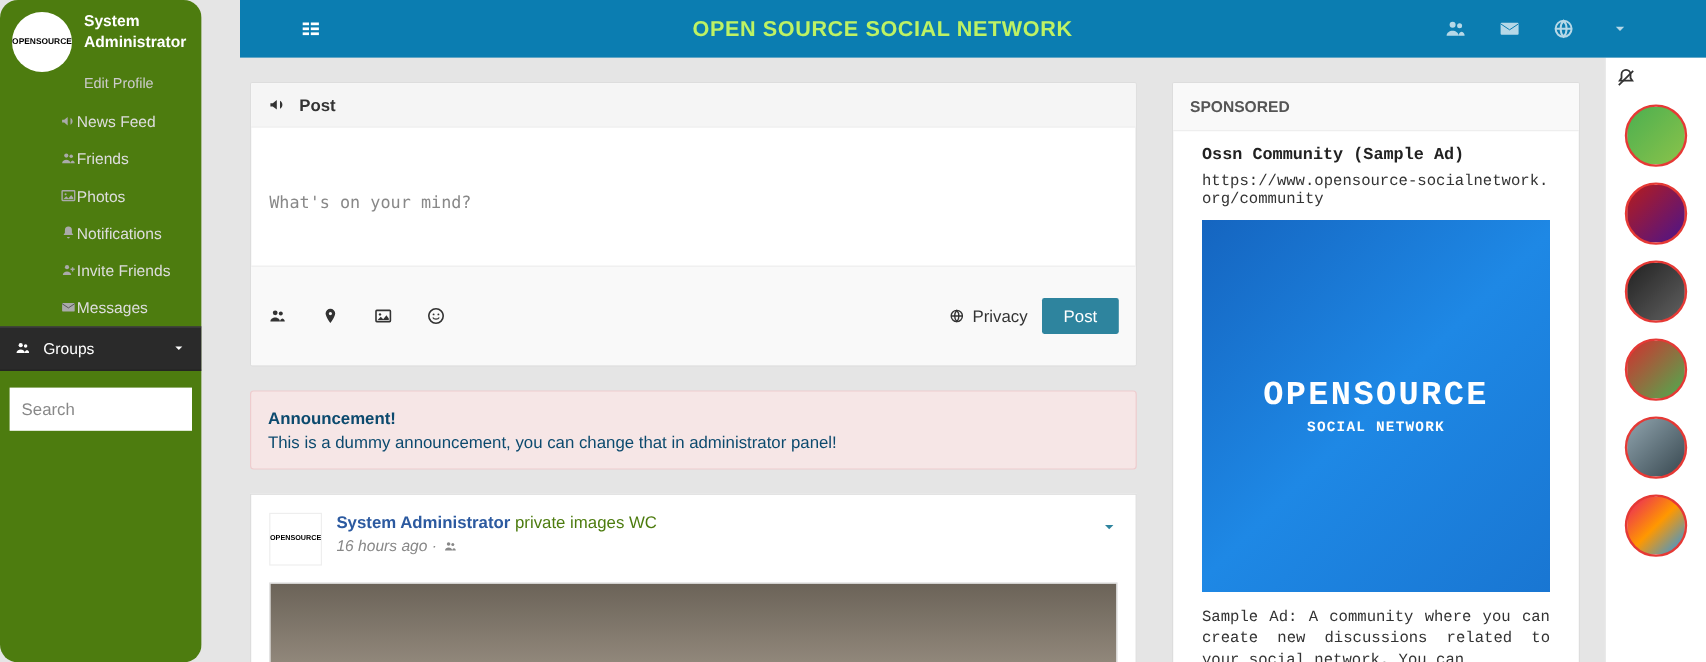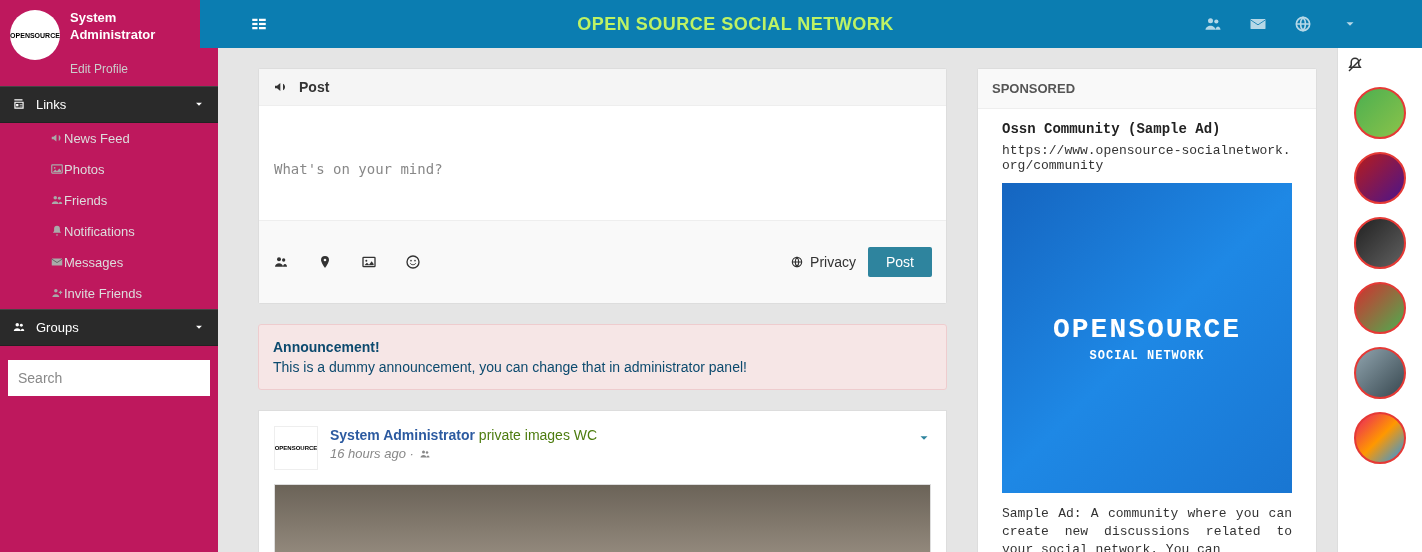--- a/index.html
+++ b/index.html
@@ -1,20 +1,20 @@
 <!DOCTYPE html>
 <html><head>
 <meta charset="utf-8">
 <style>
 * { margin: 0; padding: 0; box-sizing: border-box; }
 body { font-family: Arial, Helvetica, sans-serif; background: #e5e5e5; overflow: hidden; }
 .app { display: flex; width: 1422px; height: 552px; position: relative; }
 
 
-.sidebar { width: 218px; background: #be185d; color: #fff; display: flex; flex-direction: column; flex-shrink: 0; }
+.sidebar { width: 168px; background: #4d7c0f; color: #fff; display: flex; flex-direction: column; flex-shrink: 0; border-radius: 15px; }
 .profile-box { display: flex; align-items: flex-start; padding: 10px; gap: 10px; }
 .avatar { width: 50px; height: 50px; border-radius: 50%; background: #fff; display: flex; align-items: center; justify-content: center; font-size: 7px; color: #000; font-weight: bold; text-align: center; line-height: 1; }
 .profile-info { display: flex; flex-direction: column; }
 .profile-name { font-weight: bold; font-size: 13px; line-height: 1.3; }
 .profile-edit { font-size: 12px; color: #ccc; cursor: pointer; margin-top: 18px; }
 .nav-section-header { display: flex; align-items: center; justify-content: space-between; padding: 10px 12px; background: #2a2a2a; font-size: 13px; cursor: pointer; border-top: 1px solid #444; border-bottom: 1px solid #222; }
 .nav-section-header .left { display: flex; align-items: center; gap: 10px; }
 .nav-item { display: flex; align-items: center; padding: 8px 12px 8px 30px; font-size: 13px; color: #ddd; cursor: pointer; margin-left: 20px; }
 .icon-sm { width: 14px; height: 14px; fill: #fff; }
 .icon-sm-grey { width: 14px; height: 14px; fill: #aaa; }
@@ -97,77 +97,63 @@
   <div class="sidebar">
     <div class="profile-box">
       <div class="avatar">OPENSOURCE</div>
       <div class="profile-info">
         <span class="profile-name">System</span>
         <span class="profile-name">Administrator</span>
         <span class="profile-edit">Edit Profile</span>
       </div>
     </div>
 
-    <div class="nav-section-header">
-      <span class="left">
-        <svg class="icon-sm" viewBox="0 0 24 24">
-            <path d="M4 4h14v2H4zm0 4h16v12H4zm2 2v8h12v-8z"></path>
-            <rect x="7" y="12" width="4" height="4"></rect>
-            <rect x="13" y="12" width="5" height="1"></rect>
-            <rect x="13" y="15" width="5" height="1"></rect>
-          </svg>
-        <span>Links</span>
-      </span>
-      <svg class="icon-sm" viewBox="0 0 24 24">
-          <path d="M7 10l5 5 5-5z"></path>
-        </svg>
-    </div>
 
     <div class="nav-item">
       <svg class="icon-sm-grey" viewBox="0 0 24 24">
           <path d="M3 10v4h3l5 4V6l-5 4H3zm12-3v10c2-1 3-3 3-5s-1-4-3-5z"></path>
         </svg>
       <span>News Feed</span>
+    </div>
+    <div class="nav-item">
+      <svg class="icon-sm-grey" viewBox="0 0 24 24">
+          <circle cx="9" cy="8" r="3"></circle>
+          <circle cx="16" cy="9" r="2.5"></circle>
+          <path d="M3 19c0-3 3-5 6-5s6 2 6 5H3zm12 0c0-2 1-3.5 3-4 2 .5 3 2 3 4h-6z"></path>
+        </svg>
+      <span>Friends</span>
     </div>
     <div class="nav-item">
       <svg class="icon-sm-grey" viewBox="0 0 24 24">
           <rect x="3" y="5" width="18" height="14" rx="1" fill="none" stroke="#aaa" stroke-width="2"></rect>
           <circle cx="8" cy="10" r="1.5"></circle>
           <path d="M5 17l4-4 3 3 4-5 3 4v2H5z"></path>
         </svg>
       <span>Photos</span>
     </div>
     <div class="nav-item">
       <svg class="icon-sm-grey" viewBox="0 0 24 24">
-          <circle cx="9" cy="8" r="3"></circle>
-          <circle cx="16" cy="9" r="2.5"></circle>
-          <path d="M3 19c0-3 3-5 6-5s6 2 6 5H3zm12 0c0-2 1-3.5 3-4 2 .5 3 2 3 4h-6z"></path>
-        </svg>
-      <span>Friends</span>
-    </div>
-    <div class="nav-item">
-      <svg class="icon-sm-grey" viewBox="0 0 24 24">
           <path d="M12 3a5 5 0 015 5v4l2 3H5l2-3V8a5 5 0 015-5zm-2 15h4a2 2 0 01-4 0z"></path>
         </svg>
       <span>Notifications</span>
-    </div>
-    <div class="nav-item">
-      <svg class="icon-sm-grey" viewBox="0 0 24 24">
-          <rect x="3" y="6" width="18" height="12" rx="1"></rect>
-          <path d="M3 7l9 6 9-6" fill="none" stroke="#333" stroke-width="1"></path>
-        </svg>
-      <span>Messages</span>
     </div>
     <div class="nav-item">
       <svg class="icon-sm-grey" viewBox="0 0 24 24">
           <circle cx="10" cy="8" r="3"></circle>
           <path d="M4 19c0-3 3-5 6-5s6 2 6 5H4z"></path>
           <path d="M18 8v6m-3-3h6" stroke="#aaa" stroke-width="2"></path>
         </svg>
       <span>Invite Friends</span>
+    </div>
+    <div class="nav-item">
+      <svg class="icon-sm-grey" viewBox="0 0 24 24">
+          <rect x="3" y="6" width="18" height="12" rx="1"></rect>
+          <path d="M3 7l9 6 9-6" fill="none" stroke="#333" stroke-width="1"></path>
+        </svg>
+      <span>Messages</span>
     </div>
 
     <div class="nav-section-header">
       <span class="left">
         <svg class="icon-sm" viewBox="0 0 24 24">
             <circle cx="9" cy="8" r="3"></circle>
             <circle cx="16" cy="9" r="2.5"></circle>
             <path d="M3 19c0-3 3-5 6-5s6 2 6 5H3zm12 0c0-2 1-3.5 3-4 2 .5 3 2 3 4h-6z"></path>
           </svg>
         <span>Groups</span>

